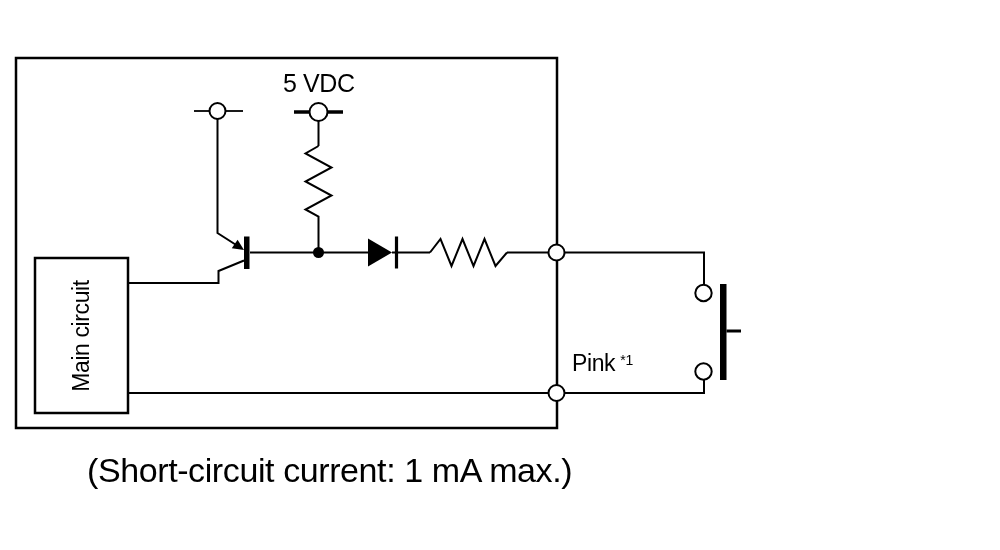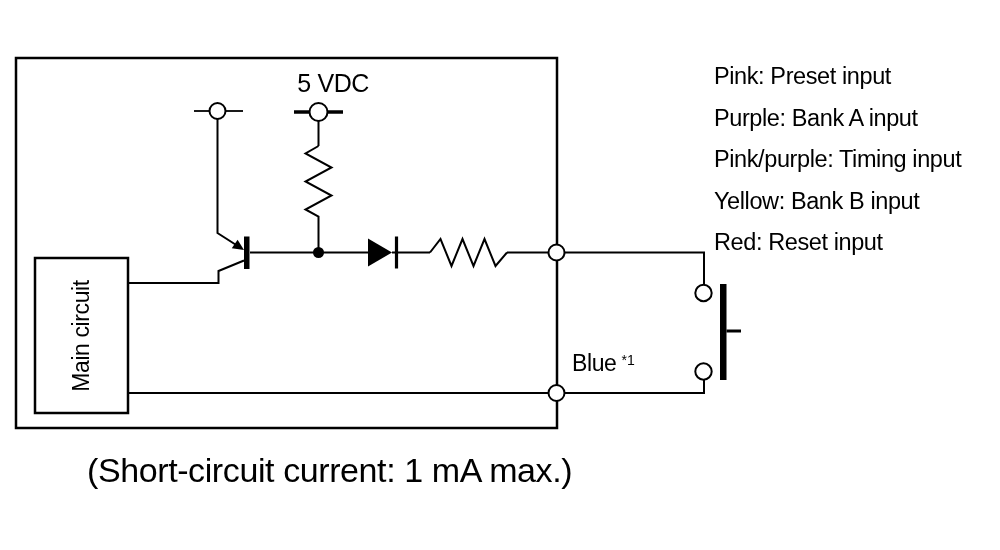--- a/index.html
+++ b/index.html
@@ -24,21 +24,21 @@
   .txt {
     position: absolute;
     color: #000000;
     letter-spacing: -0.4px;
     white-space: nowrap;
   }
   .power-label {
     left: 283px;
     top: 69px;
     width: 86px;
-    text-align: right;
+    text-align: left;
     font-size: 25px;
   }
   .legend {
     left: 714px;
     top: 56px;
     font-size: 23.5px;
     line-height: 41.5px;
   }
   .blue-label {
     left: 572px;
@@ -126,26 +126,19 @@
       <circle cx="703.5" cy="293" r="8.2" fill="#ffffff"></circle>
       <circle cx="703.5" cy="371.5" r="8.2" fill="#ffffff"></circle>
     </g>
   </svg>
 
   <div class="txt power-label">5 VDC</div>
 
   <div class="txt main-circuit-label">Main circuit</div>
 
   <div class="txt blue-label">
-    <span>Blue</span><sup>*1</sup>
+    <span>Pink</span><sup>*1</sup>
   </div>
 
   <div class="txt caption">(Short-circuit current: 1 mA max.)</div>
 
-  <div class="txt legend">
-    <div>Pink: Preset input</div>
-    <div>Purple: Bank A input</div>
-    <div>Pink/purple: Timing input</div>
-    <div>Yellow: Bank B input</div>
-    <div>Red: Reset input</div>
-  </div>
 
 </div>
 
 </body></html>

